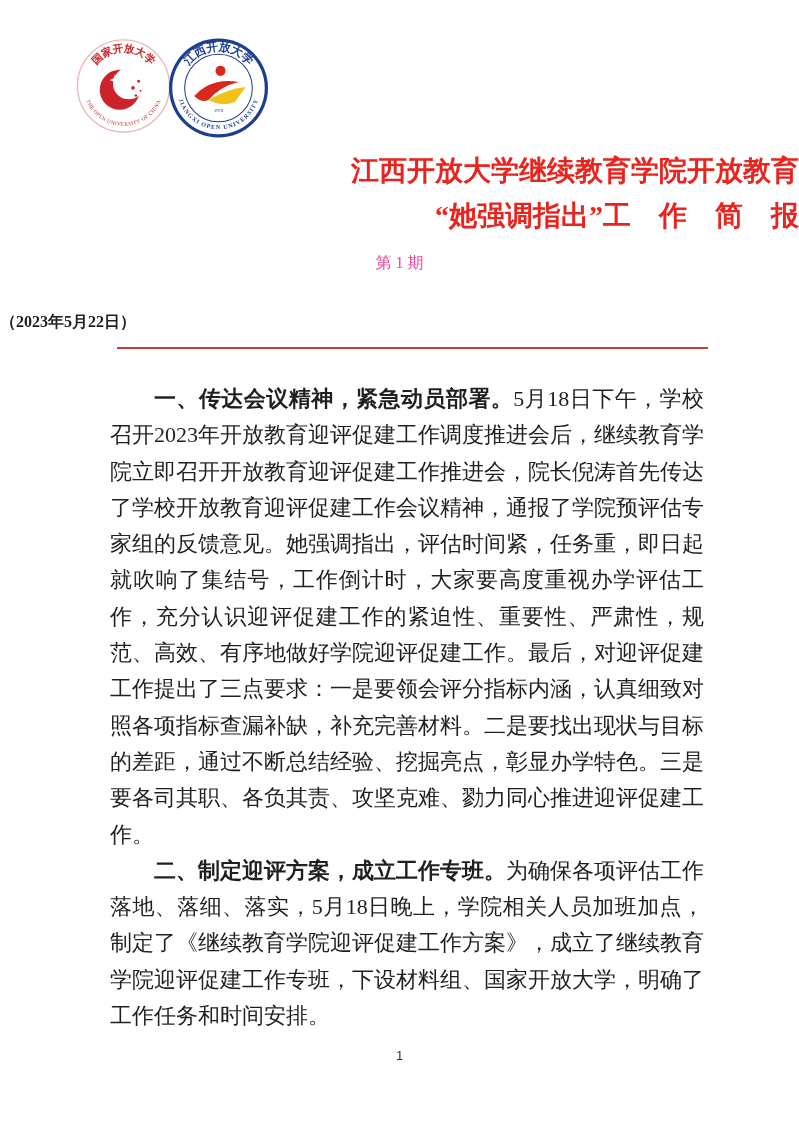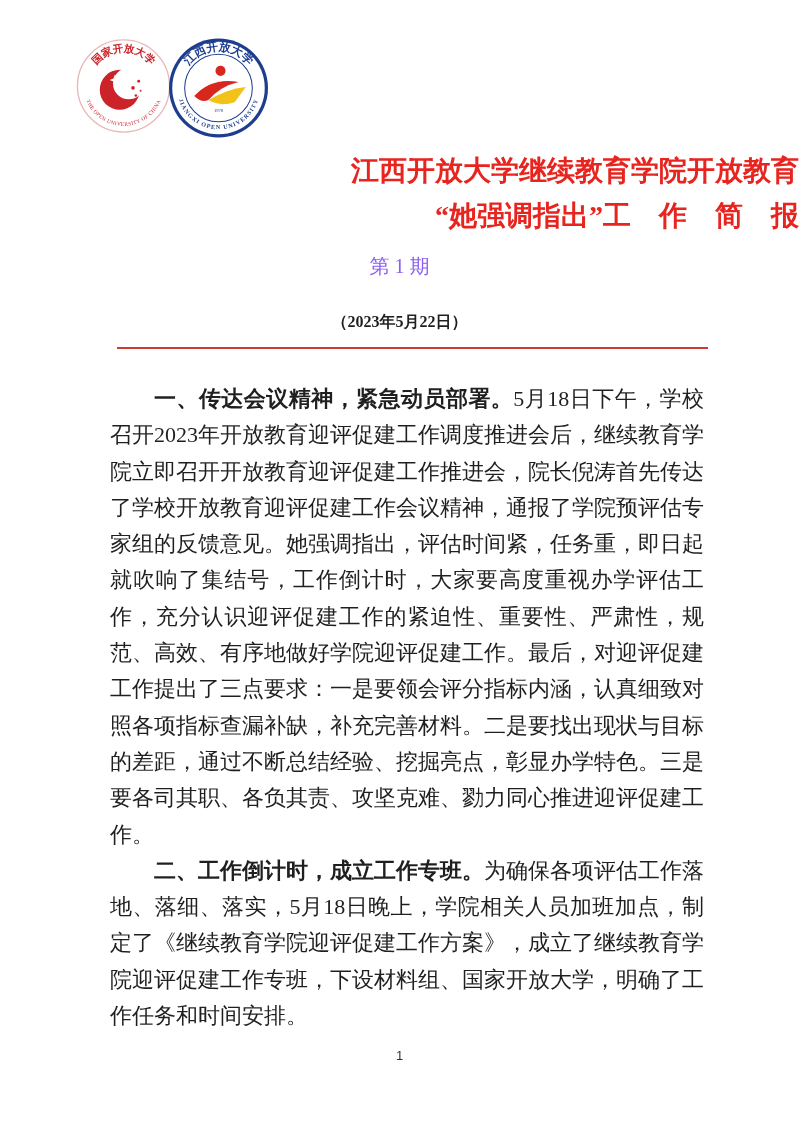--- a/index.html
+++ b/index.html
@@ -22,25 +22,25 @@
     position:absolute;top:148px;left:0;width:100%;
     text-align:right;
     color:#e8241f;
     font-size:28px;font-weight:700;
     line-height:45px;
     margin:0;
   }
   .issue-line{
     position:absolute;top:253px;left:0;width:100%;
     text-align:center;
-    font-size:20px;color:#8b5cf6;
+    font-size:16px;color:#ec4899;
   }
   .date-line{
     position:absolute;top:312px;left:0;width:100%;
-    text-align:center;
+    text-align:left;
     font-size:16px;font-weight:700;color:#1f1f1f;
   }
   .red-rule{
     position:absolute;top:347px;left:117px;
     width:591px;height:2px;border:0;margin:0;
     background:#cd3c34;
   }
   .doc-body{
     position:absolute;top:381px;left:110px;width:594px;
     font-size:22px;line-height:36.3px;
@@ -109,18 +109,18 @@
   <h1 class="doc-title"><span>江西开放大学继续教育学院开放教育</span><br><span>“她强调指出”工　作　简　报</span></h1>
 
   <div class="issue-line">第 1 期</div>
 
   <div class="date-line">（2023年5月22日）</div>
 
   <hr class="red-rule">
 
   <div class="doc-body">
     <p><span class="para-lead">一、传达会议精神，紧急动员部署。</span><span>5月18日下午，学校召开2023年开放教育迎评促建工作调度推进会后，继续教育学院立即召开开放教育迎评促建工作推进会，院长倪涛首先传达了学校开放教育迎评促建工作会议精神，通报了学院预评估专家组的反馈意见。她强调指出，评估时间紧，任务重，即日起就吹响了集结号，工作倒计时，大家要高度重视办学评估工作，充分认识迎评促建工作的紧迫性、重要性、严肃性，规范、高效、有序地做好学院迎评促建工作。最后，对迎评促建工作提出了三点要求：一是要领会评分指标内涵，认真细致对照各项指标查漏补缺，补充完善材料。二是要找出现状与目标的差距，通过不断总结经验、挖掘亮点，彰显办学特色。三是要各司其职、各负其责、攻坚克难、勠力同心推进迎评促建工作。</span></p>
-    <p><span class="para-lead">二、工作倒计时，成立工作专班。</span><span>为确保各项评估工作落地、落细、落实，5月18日晚上，学院相关人员加班加点，制定了《继续教育学院迎评促建工作方案》，成立了继续教育学院迎评促建工作专班，下设材料组、国家开放大学，明确了工作任务和时间安排。</span></p>
+    <p><span class="para-lead">二、制定迎评方案，成立工作专班。</span><span>为确保各项评估工作落地、落细、落实，5月18日晚上，学院相关人员加班加点，制定了《继续教育学院迎评促建工作方案》，成立了继续教育学院迎评促建工作专班，下设材料组、国家开放大学，明确了工作任务和时间安排。</span></p>
   </div>
 
   <div class="page-number">1</div>
 
 </div>
 
 </body></html>

